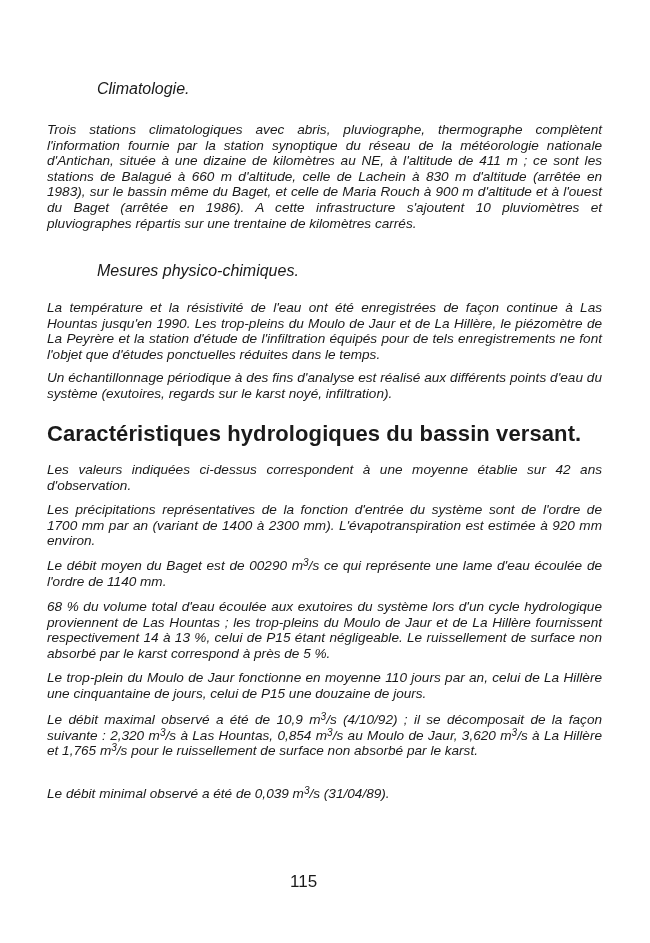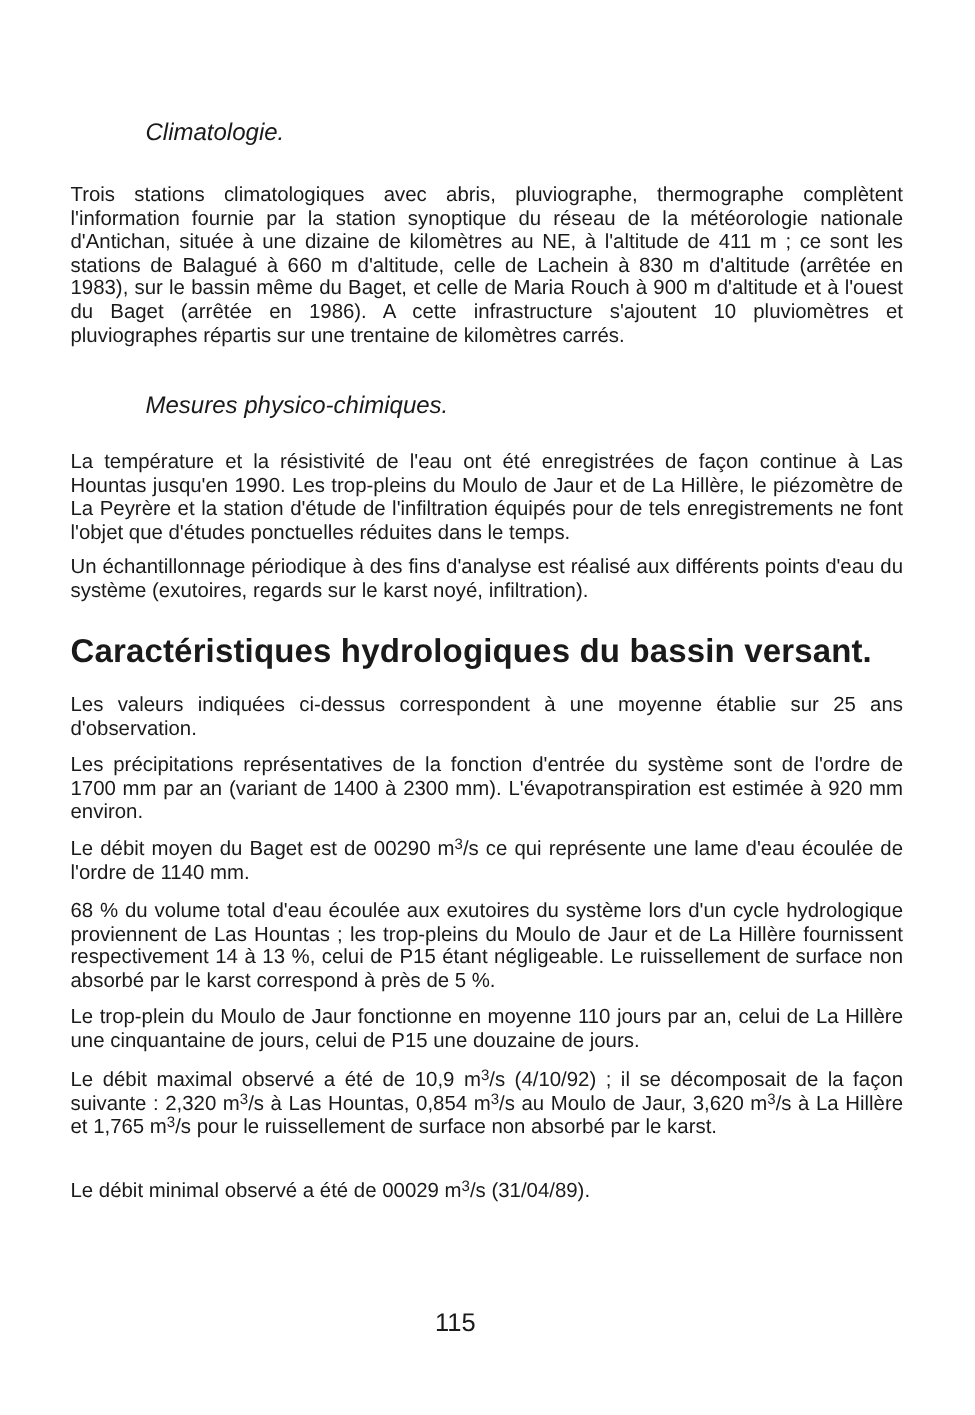--- a/index.html
+++ b/index.html
@@ -2,38 +2,38 @@
 <html><head>
 <meta charset="utf-8">
 <style>
   html, body { margin: 0; padding: 0; background: #ffffff; }
   body { width: 650px; height: 943px; position: relative; overflow: hidden;
          font-family: "Liberation Sans", sans-serif; color: #1a1a1a; }
   .page { position: absolute; left: 47px; top: 0; width: 555px; }
   .subhead { position: absolute; left: 50px; font-style: italic; font-size: 16px; margin: 0; font-weight: normal; text-align: center; }
   .h1 { position: absolute; left: 0; font-weight: bold; font-size: 22px; margin: 0; letter-spacing: 0.1px; }
   .para { position: absolute; left: 0; width: 555px; font-size: 13.6px; line-height: 15.6px;
-          text-align: justify; margin: 0; }
+          text-align: justify; margin: 0; font-style: italic; }
   .para sup { font-size: 10px; vertical-align: 4px; line-height: 0; }
   .pagenum { position: absolute; left: 290px; top: 872px; font-size: 17px; }
 </style>
 </head>
 <body>
 
 <div class="page">
   <h3 class="subhead" style="top:80px;">Climatologie.</h3>
   <p class="para" style="top:122px;">Trois stations climatologiques avec abris, pluviographe, thermographe complètent l'information fournie par la station synoptique du réseau de la météorologie nationale d'Antichan, située à une dizaine de kilomètres au NE, à l'altitude de 411 m ; ce sont les stations de Balagué à 660 m d'altitude, celle de Lachein à 830 m d'altitude (arrêtée en 1983), sur le bassin même du Baget, et celle de Maria Rouch à 900 m d'altitude et à l'ouest du Baget (arrêtée en 1986). A cette infrastructure s'ajoutent 10 pluviomètres et pluviographes répartis sur une trentaine de kilomètres carrés.</p>
 
   <h3 class="subhead" style="top:262px;">Mesures physico-chimiques.</h3>
   <p class="para" style="top:300px;">La température et la résistivité de l'eau ont été enregistrées de façon continue à Las Hountas jusqu'en 1990. Les trop-pleins du Moulo de Jaur et de La Hillère, le piézomètre de La Peyrère et la station d'étude de l'infiltration équipés pour de tels enregistrements ne font l'objet que d'études ponctuelles réduites dans le temps.</p>
   <p class="para" style="top:370px;">Un échantillonnage périodique à des fins d'analyse est réalisé aux différents points d'eau du système (exutoires, regards sur le karst noyé, infiltration).</p>
 
   <h2 class="h1" style="top:421px;">Caractéristiques hydrologiques du bassin versant.</h2>
-  <p class="para" style="top:462px;">Les valeurs indiquées ci-dessus correspondent à une moyenne établie sur 25 ans d'observation.</p>
+  <p class="para" style="top:462px;">Les valeurs indiquées ci-dessus correspondent à une moyenne établie sur 42 ans d'observation.</p>
   <p class="para" style="top:502px;">Les précipitations représentatives de la fonction d'entrée du système sont de l'ordre de 1700 mm par an (variant de 1400 à 2300 mm). L'évapotranspiration est estimée à 920 mm environ.</p>
   <p class="para" style="top:558px;"><span>Le débit moyen du Baget est de 00290 m</span><sup>3</sup><span>/s ce qui représente une lame d'eau écoulée de l'ordre de 1140 mm.</span></p>
   <p class="para" style="top:599px;">68 % du volume total d'eau écoulée aux exutoires du système lors d'un cycle hydrologique proviennent de Las Hountas ; les trop-pleins du Moulo de Jaur et de La Hillère fournissent respectivement 14 à 13 %, celui de P15 étant négligeable. Le ruissellement de surface non absorbé par le karst correspond à près de 5 %.</p>
   <p class="para" style="top:670px;">Le trop-plein du Moulo de Jaur fonctionne en moyenne 110 jours par an, celui de La Hillère une cinquantaine de jours, celui de P15 une douzaine de jours.</p>
   <p class="para" style="top:712px;"><span>Le débit maximal observé a été de 10,9 m</span><sup>3</sup><span>/s (4/10/92) ; il se décomposait de la façon suivante : 2,320 m</span><sup>3</sup><span>/s à Las Hountas, 0,854 m</span><sup>3</sup><span>/s au Moulo de Jaur, 3,620 m</span><sup>3</sup><span>/s à La Hillère et 1,765 m</span><sup>3</sup><span>/s pour le ruissellement de surface non absorbé par le karst.</span></p>
-  <p class="para" style="top:786px;"><span>Le débit minimal observé a été de 00029 m</span><sup>3</sup><span>/s (31/04/89).</span></p>
+  <p class="para" style="top:786px;"><span>Le débit minimal observé a été de 0,039 m</span><sup>3</sup><span>/s (31/04/89).</span></p>
 </div>
 
 <div class="pagenum">115</div>
 
 </body></html>

